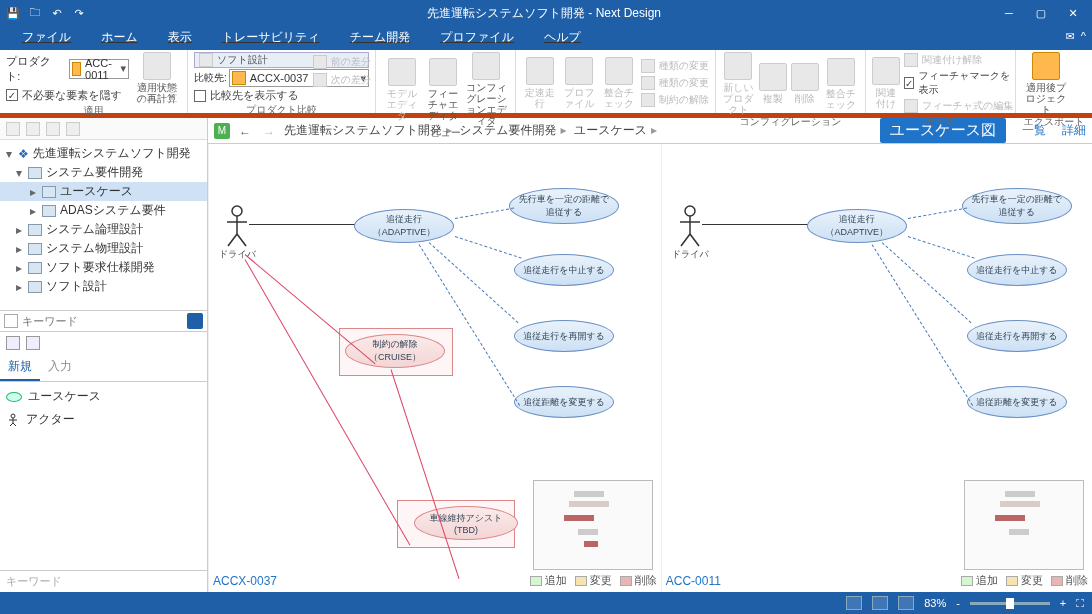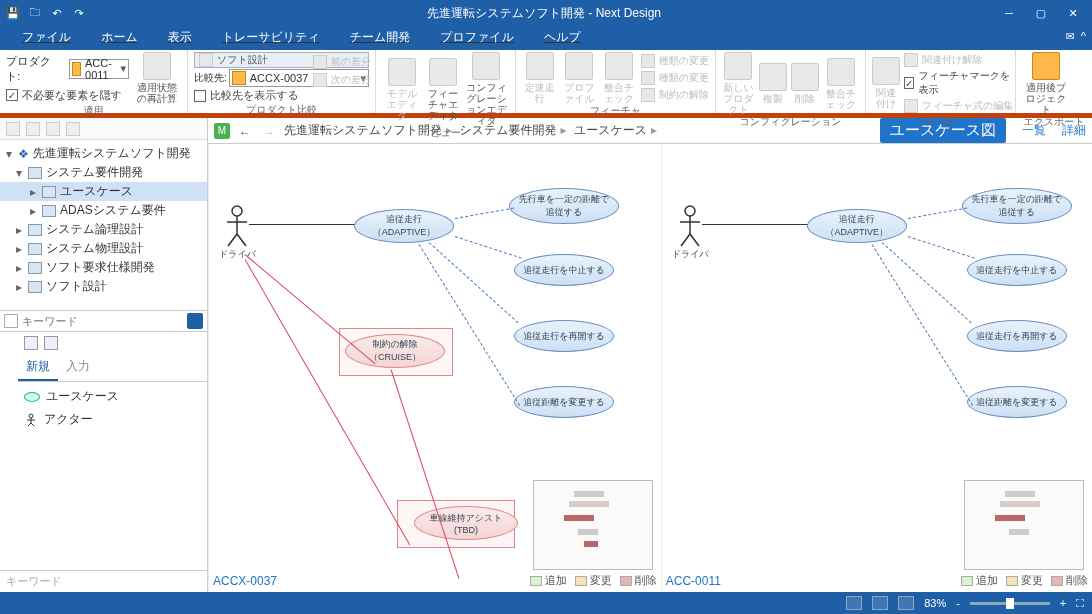--- a/index.html
+++ b/index.html
@@ -47,21 +47,21 @@
 .tree { flex: 0 0 170px; overflow: auto; padding: 4px 0; }
 .tree-row { display: flex; align-items: center; gap: 4px; padding: 1px 4px; white-space: nowrap; font-size: 12px; }
 .tree-row .tog { width: 10px; text-align: center; color: #666; }
 .tree-row .ico { width: 14px; height: 12px; background: #d8e6f4; border: 1px solid #89a; }
 .tree-row.sel { background: #cfe2f5; }
 .tree-row.d1 { padding-left: 14px; }
 .tree-row.d2 { padding-left: 28px; }
 .filter-row { border-top: 1px solid #ccc; border-bottom: 1px solid #ccc; display: flex; align-items: center; padding: 2px 4px; gap: 4px; }
 .filter-row input { flex: 1; border: none; outline: none; font-size: 11px; color: #888; }
 .filter-row .btn { width: 16px; height: 16px; background: #1f5fa8; border-radius: 2px; }
-.palette { flex: 1; display: flex; flex-direction: column; margin-left: 18px; }
+.palette { flex: 1; display: flex; flex-direction: column; }
 .pal-icons { display: flex; gap: 6px; padding: 4px 6px; }
 .pal-icons span { width: 14px; height: 14px; border: 1px solid #999; background: #eef; }
 .pal-tabs { display: flex; border-bottom: 1px solid #ccc; }
 .pal-tabs .pt { padding: 4px 8px; font-size: 12px; color: #888; }
 .pal-tabs .pt.act { color: #1f5fa8; border-bottom: 2px solid #1f5fa8; }
 .pal-items { padding: 6px; display: flex; flex-direction: column; gap: 6px; }
 .pal-item { display: flex; align-items: center; gap: 6px; font-size: 12px; }
 .pal-item .pi-uc { width: 16px; height: 10px; border: 1px solid #2b6; border-radius: 50%; background: #cfe; }
 .pal-item .pi-ac { width: 14px; height: 14px; }
 .bottom-kw { border-top: 1px solid #ccc; padding: 3px 6px; color: #aaa; font-size: 11px; }
@@ -230,21 +230,20 @@
         <div class="rb-btn-sm dis">
             <span class="rb-icon-sm"></span>
             <span>種類の変更</span>
           </div>
         <div class="rb-btn-sm dis">
             <span class="rb-icon-sm"></span>
             <span>制約の解除</span>
           </div>
       </div>
     </div>
-    <div class="group-label">フィーチャ</div>
   </div>
 
   <div class="ribbon-group" style="width:150px">
     <div class="group-body">
       <div class="rb-btn-lg dis" style="width:40px">
           <div class="rb-icon-lg"></div>
           <span>新しいプロダクト</span>
         </div>
       <div class="rb-btn-lg dis" style="width:30px">
           <div class="rb-icon-lg"></div>

